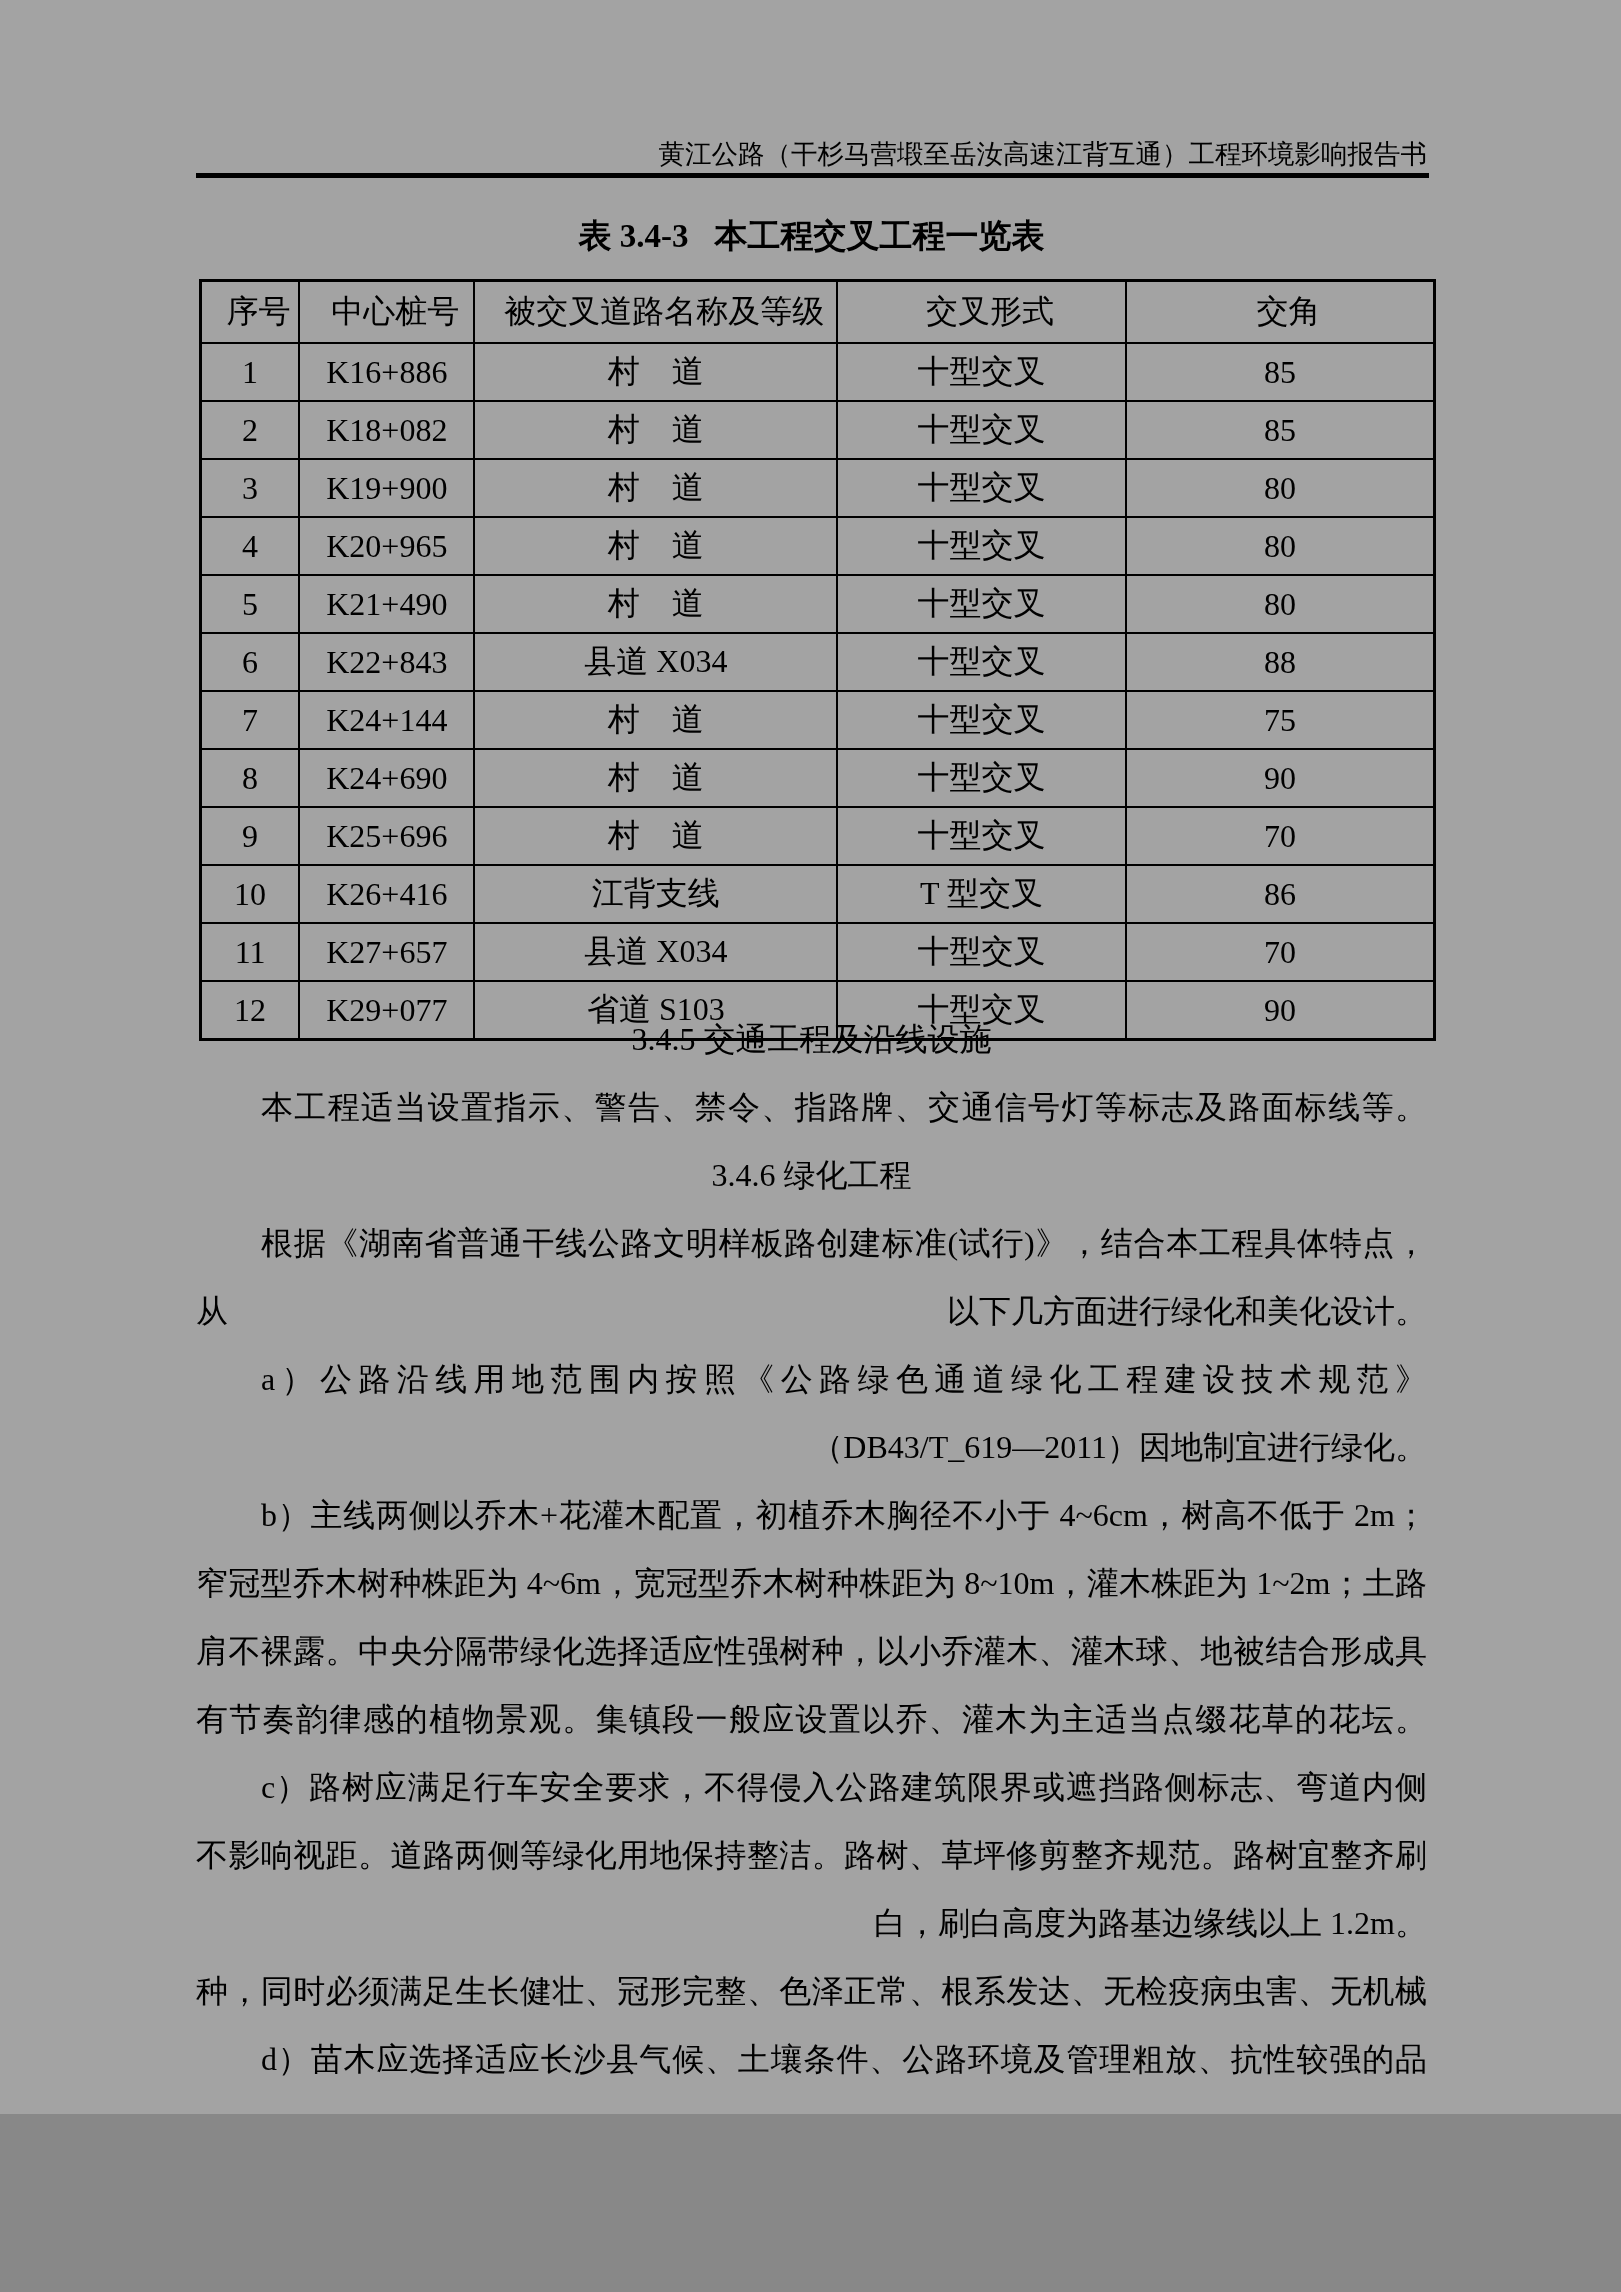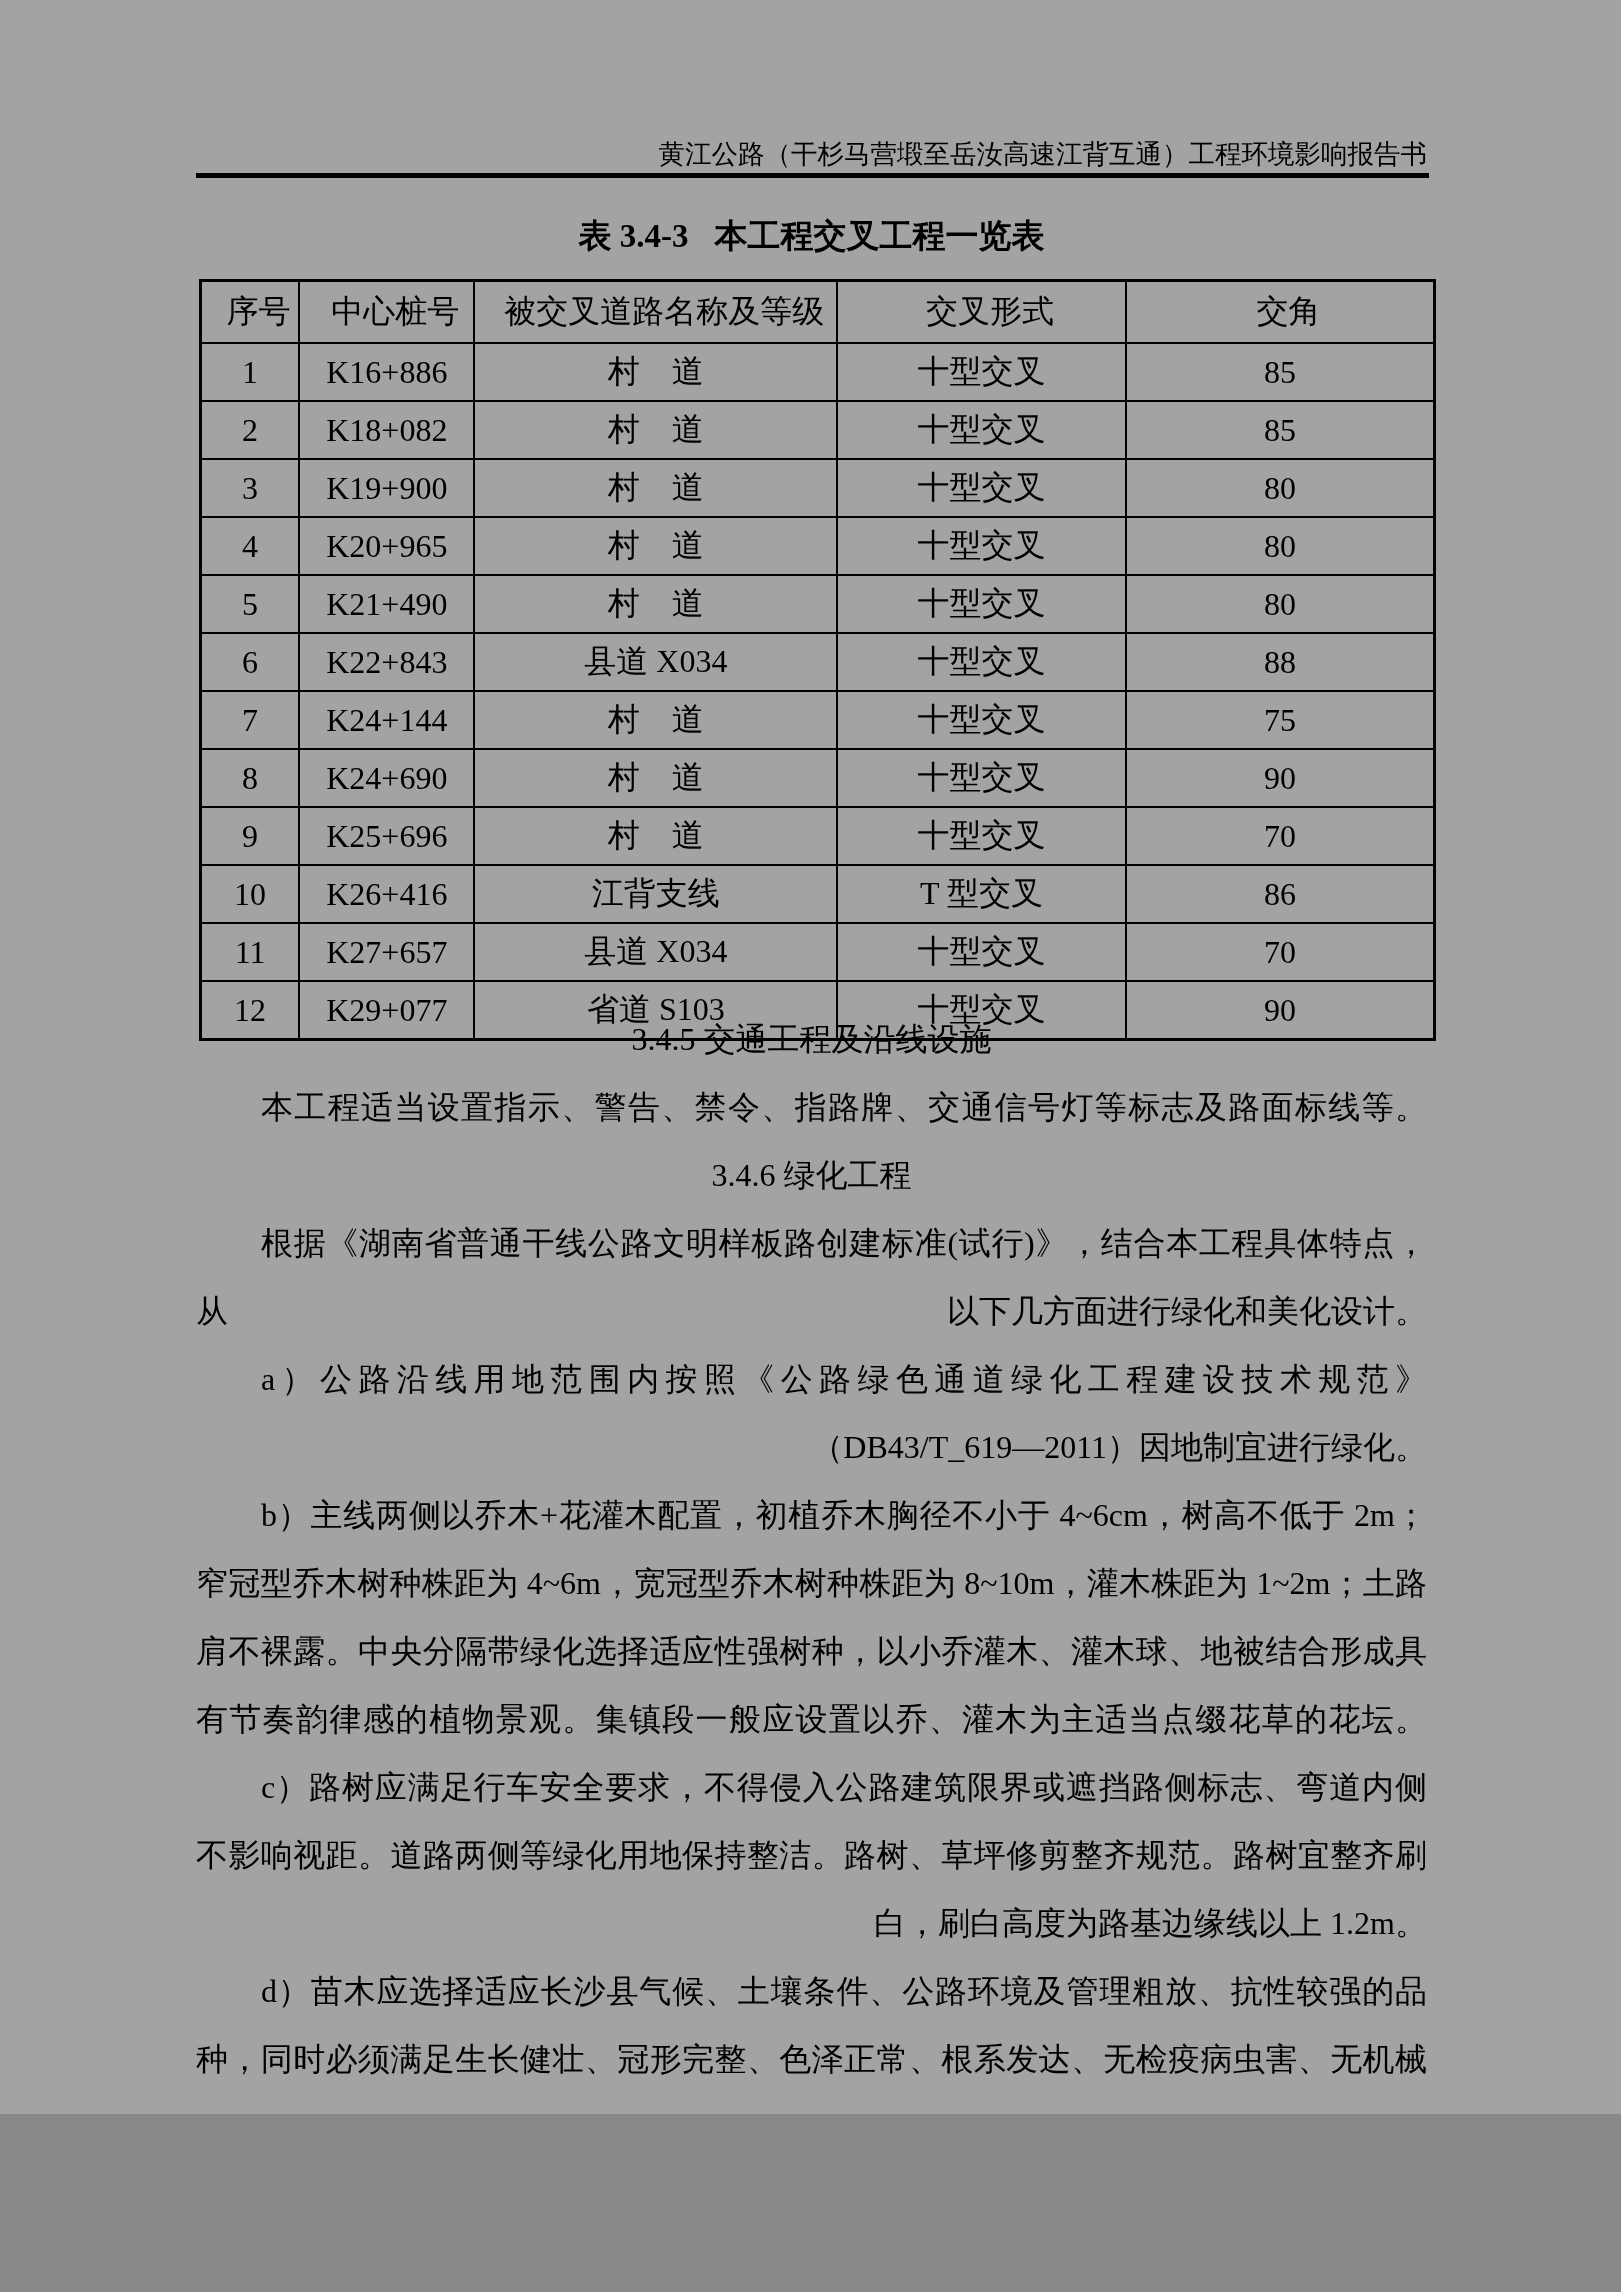--- a/index.html
+++ b/index.html
@@ -232,20 +232,20 @@
       <div class="line plain">以下几方面进行绿化和美化设计。</div>
       <div class="line indent-full">a）公路沿线用地范围内按照《公路绿色通道绿化工程建设技术规范》</div>
       <div class="line plain">（DB43/T_619—2011）因地制宜进行绿化。</div>
       <div class="line indent-full">b）主线两侧以乔木+花灌木配置，初植乔木胸径不小于 4~6cm，树高不低于 2m；</div>
       <div class="line full">窄冠型乔木树种株距为 4~6m，宽冠型乔木树种株距为 8~10m，灌木株距为 1~2m；土路</div>
       <div class="line full">肩不裸露。中央分隔带绿化选择适应性强树种，以小乔灌木、灌木球、地被结合形成具</div>
       <div class="line full">有节奏韵律感的植物景观。集镇段一般应设置以乔、灌木为主适当点缀花草的花坛。</div>
       <div class="line indent-full">c）路树应满足行车安全要求，不得侵入公路建筑限界或遮挡路侧标志、弯道内侧</div>
       <div class="line full">不影响视距。道路两侧等绿化用地保持整洁。路树、草坪修剪整齐规范。路树宜整齐刷</div>
       <div class="line plain">白，刷白高度为路基边缘线以上 1.2m。</div>
+      <div class="line full">种，同时必须满足生长健壮、冠形完整、色泽正常、根系发达、无检疫病虫害、无机械</div>
       <div class="line indent-full">d）苗木应选择适应长沙县气候、土壤条件、公路环境及管理粗放、抗性较强的品</div>
-      <div class="line full">种，同时必须满足生长健壮、冠形完整、色泽正常、根系发达、无检疫病虫害、无机械</div>
     </div>
 
   <div class="page-number">30</div>
 
 </div>
 
 
 </body></html>

